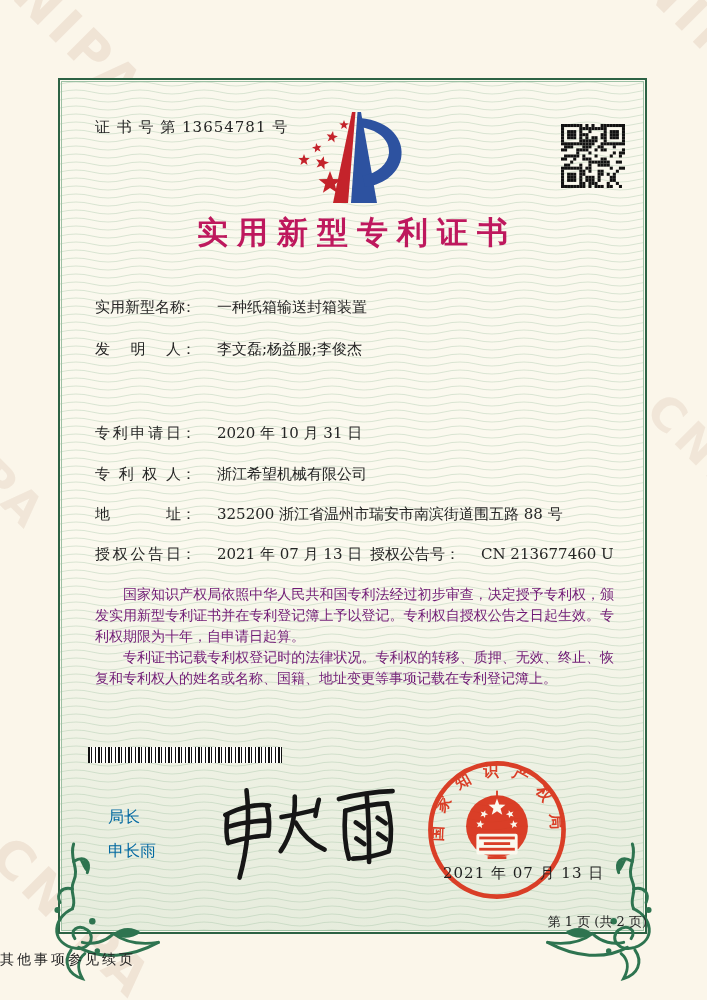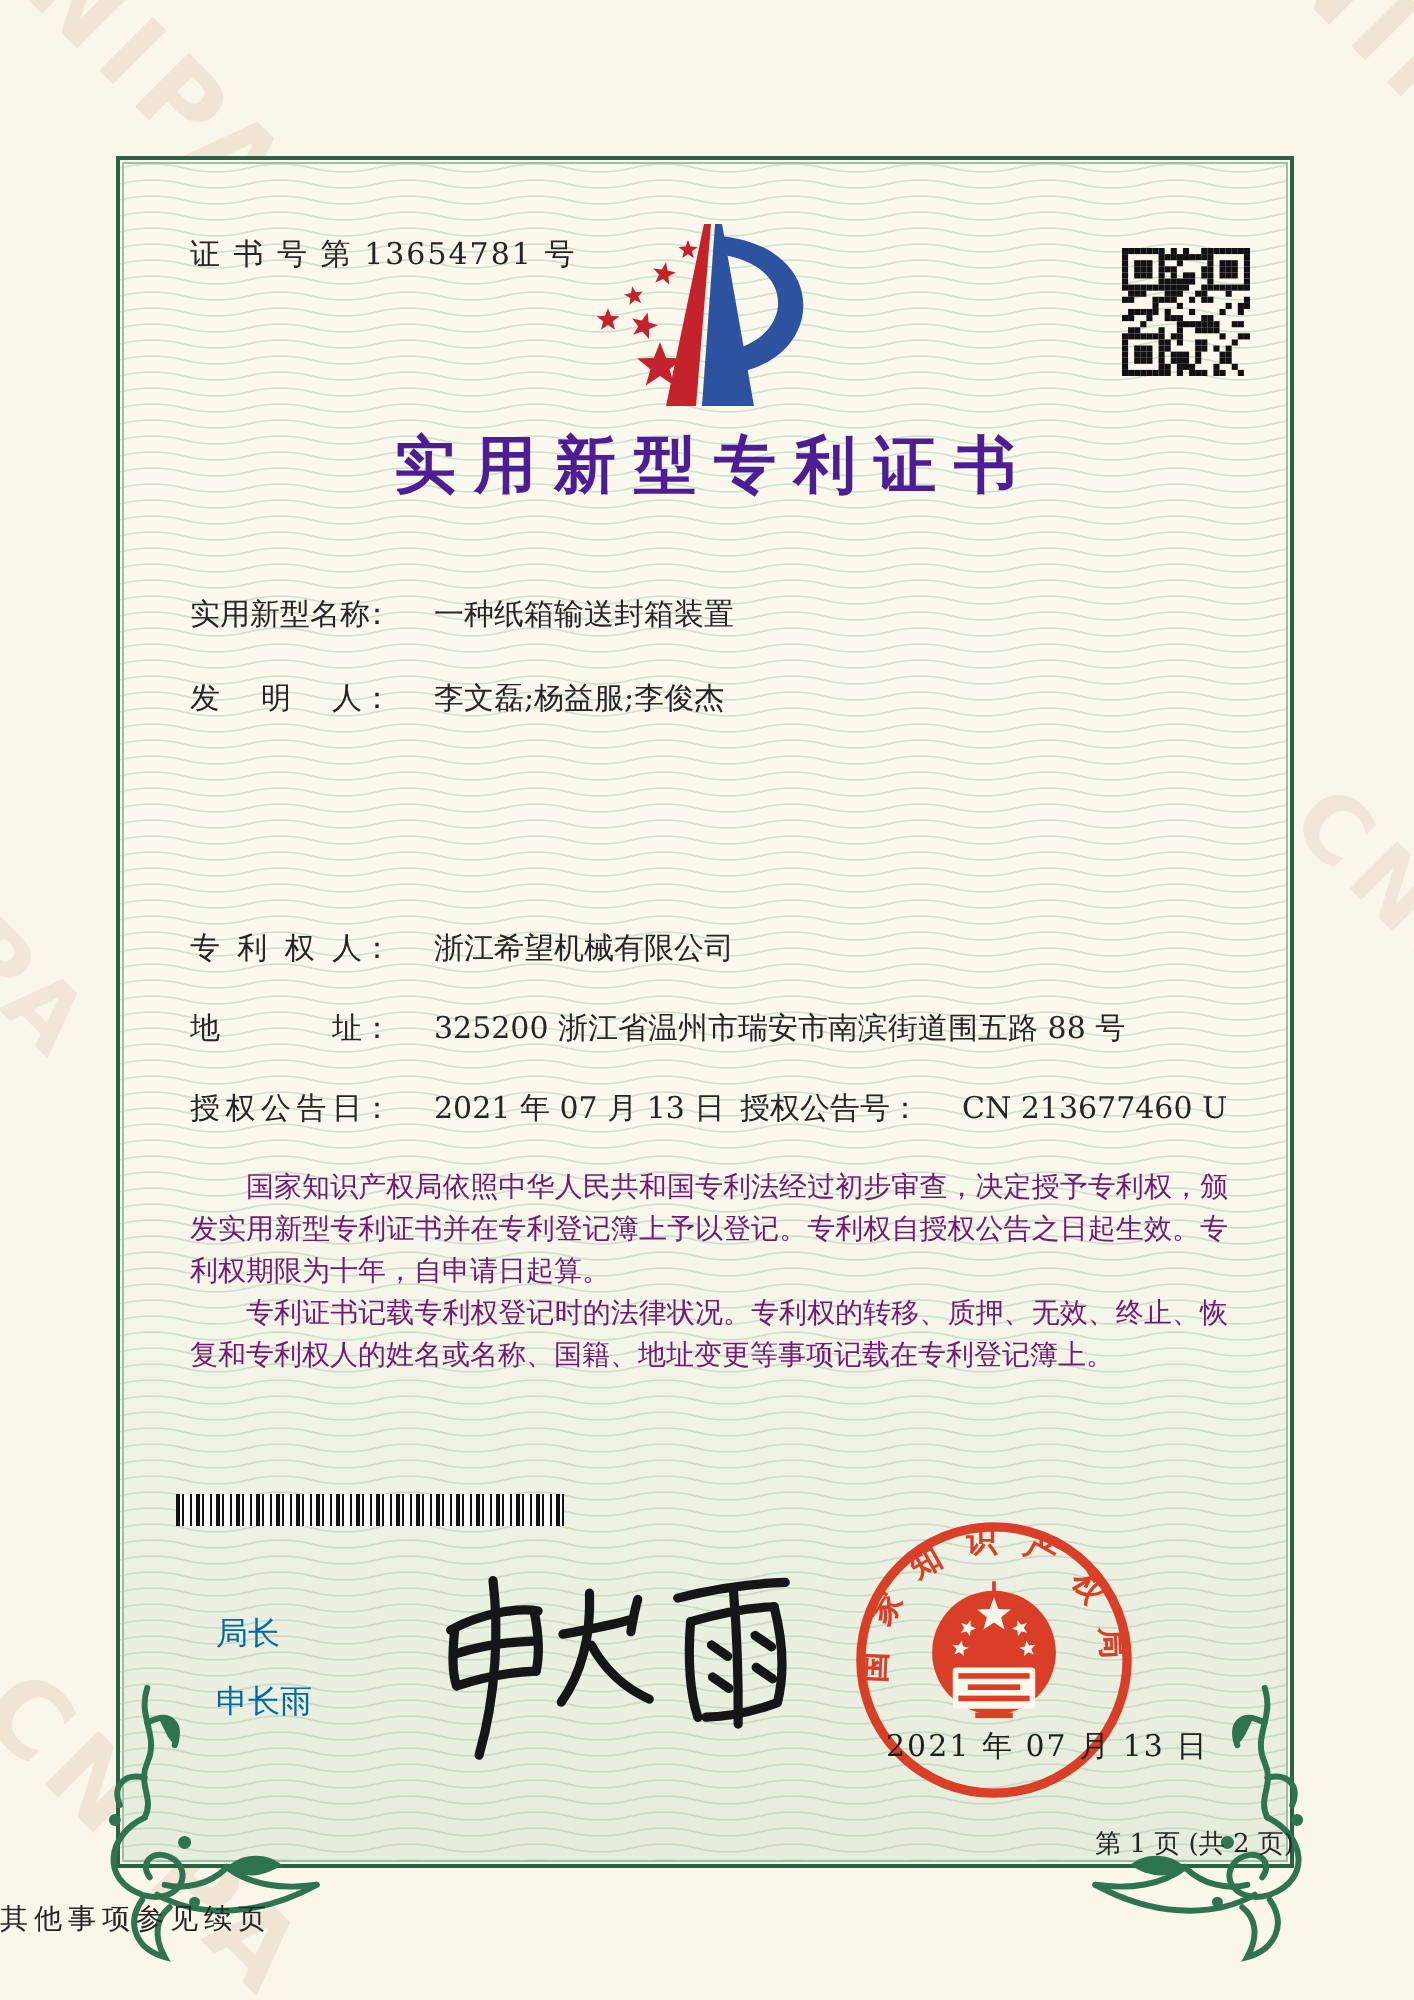--- a/index.html
+++ b/index.html
@@ -23,21 +23,21 @@
   .frame-inner{
     position:absolute;left:1px;top:1px;right:1px;bottom:1px;
     border:1px solid #9cc0a4;
     background:linear-gradient(180deg,rgba(222,232,214,0.10) 0%,rgba(222,232,214,0.05) 55%,rgba(203,220,198,0.38) 88%,rgba(203,220,198,0.45) 100%);
   }
   .guilloche{position:absolute;left:0;top:0;}
   .cert-no{position:absolute;left:95px;top:118px;font-size:15px;letter-spacing:1px;}
   .logo{position:absolute;left:291px;top:108px;}
   .title{
     position:absolute;left:58px;top:212px;width:589px;text-align:center;
-    font-size:31px;font-weight:bold;letter-spacing:9px;text-indent:9px;color:#4c1d95;
+    font-size:31px;font-weight:bold;letter-spacing:9px;text-indent:9px;color:#be185d;
   }
   .frow{position:absolute;left:95px;font-size:15px;white-space:nowrap;}
   .fl{
     display:inline-block;width:86px;text-align:justify;text-align-last:justify;
     text-justify:inter-character;vertical-align:bottom;
   }
   .fv{margin-left:21px;}
   .grant2{position:absolute;left:275px;top:0;}
   .paras{
     position:absolute;left:95px;top:584px;width:519px;
@@ -326,20 +326,23 @@
   </svg>
 
   <div class="title">实用新型专利证书</div>
 
   <div class="frow" style="top:298px;">
     <span class="fl">实用新型名称</span><span>：</span><span class="fv">一种纸箱输送封箱装置</span>
   </div>
   <div class="frow" style="top:340px;">
     <span class="fl">发明人</span><span>：</span><span class="fv">李文磊;杨益服;李俊杰</span>
   </div>
+  <div class="frow" style="top:424px;">
+    <span class="fl">专利申请日</span><span>：</span><span class="fv">2020 年 10 月 31 日</span>
+  </div>
   <div class="frow" style="top:465px;">
     <span class="fl">专利权人</span><span>：</span><span class="fv">浙江希望机械有限公司</span>
   </div>
   <div class="frow" style="top:505px;">
     <span class="fl">地址</span><span>：</span><span class="fv">325200  浙江省温州市瑞安市南滨街道围五路 88 号</span>
   </div>
   <div class="frow" style="top:545px;">
     <span class="fl">授权公告日</span><span>：</span><span class="fv">2021 年 07 月 13 日</span>
     <span class="grant2">
       <span>授权公告号</span><span>：</span><span class="fv">CN 213677460 U</span>

